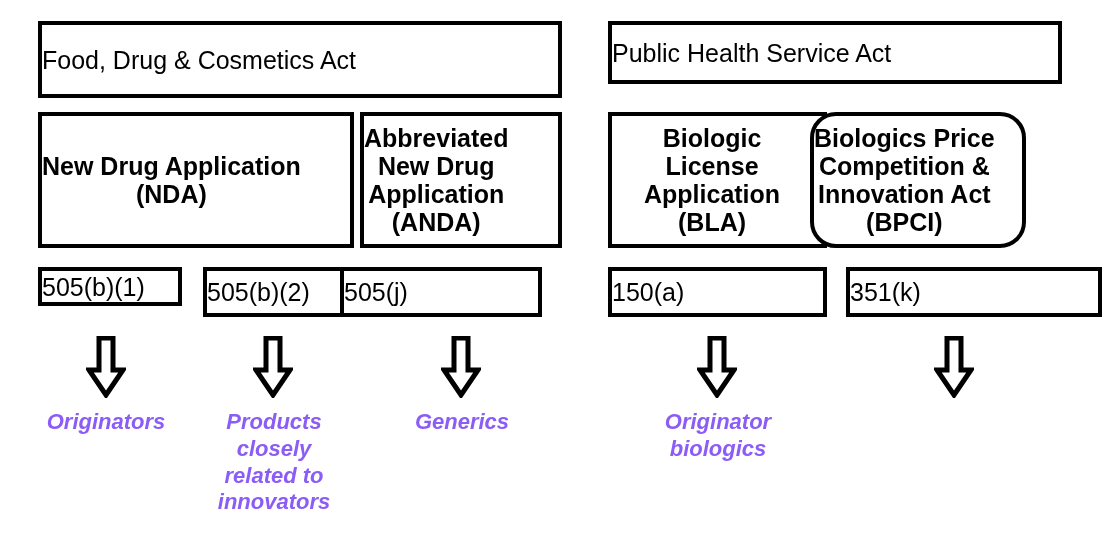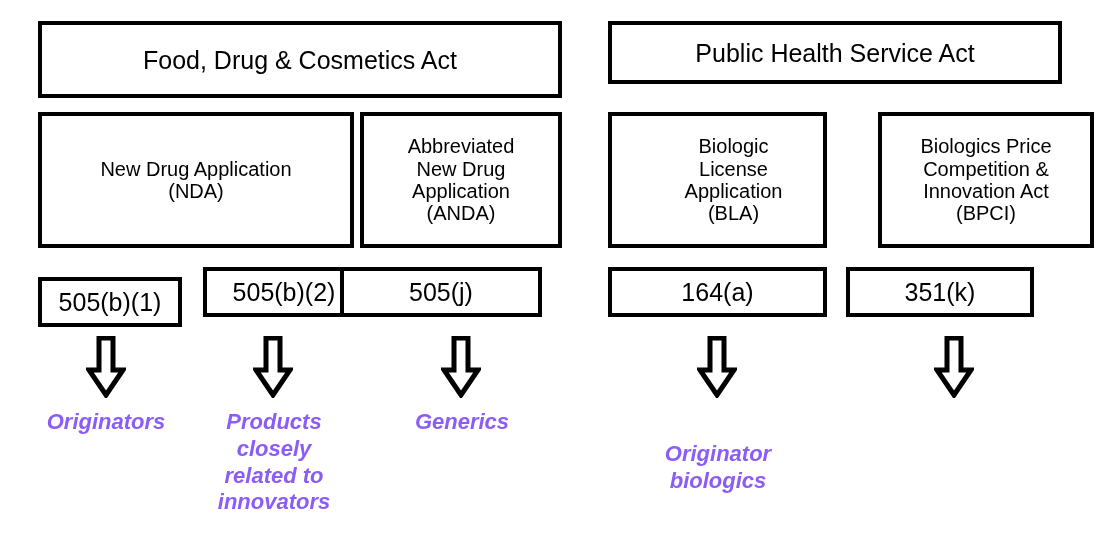--- a/index.html
+++ b/index.html
@@ -16,30 +16,31 @@
     color: #000000;
     overflow: hidden;
   }
   .box {
     position: absolute;
     box-sizing: border-box;
     border: 4px solid #000000;
     background: #ffffff;
     display: flex;
     align-items: center;
-    justify-content: center;
+    justify-content: flex-start;
     text-align: center;
     line-height: 1.12;
     color: #000000;
   }
   .box-act {
     font-size: 25px;
   }
   .box-app {
-    font-size: 20px;
+    font-size: 25px;
+    font-weight: bold;
   }
   .box-code {
     font-size: 25px;
   }
   .arrow {
     position: absolute;
   }
   .arrow svg {
     display: block;
   }
@@ -71,41 +72,41 @@
   </div>
 
   <div class="box box-app" style="left:360px; top:112px; width:202px; height:136px;">
     <span>Abbreviated<br>New Drug<br>Application<br>(ANDA)</span>
   </div>
 
   <div class="box box-app" style="left:608px; top:112px; width:219px; height:136px;padding-left:32px;">
     <span>Biologic<br>License<br>Application<br>(BLA)</span>
   </div>
 
-  <div class="box box-app" style="left:878px; top:112px; width:216px; height:136px;">
+  <div class="box box-app" style="left:810px; top:112px; width:216px; height:136px;border-radius:26px;">
     <span>Biologics Price<br>Competition &amp;<br>Innovation Act<br>(BPCI)</span>
   </div>
 
-  <div class="box box-code" style="left:38px; top:277px; width:144px; height:50px;">
+  <div class="box box-code" style="left:38px; top:267px; width:144px; height:39px;">
     <span>505(b)(1)</span>
   </div>
 
   <div class="box box-code" style="left:203px; top:267px; width:162px; height:50px;">
     <span>505(b)(2)</span>
   </div>
 
   <div class="box box-code" style="left:340px; top:267px; width:202px; height:50px;">
     <span>505(j)</span>
   </div>
 
   <div class="box box-code" style="left:608px; top:267px; width:219px; height:50px;">
-    <span>164(a)</span>
+    <span>150(a)</span>
   </div>
 
-  <div class="box box-code" style="left:846px; top:267px; width:188px; height:50px;">
+  <div class="box box-code" style="left:846px; top:267px; width:256px; height:50px;">
     <span>351(k)</span>
   </div>
 
   <div class="arrow" style="left:86px; top:336px;">
     <svg width="40" height="62" viewBox="0 0 40 62" aria-hidden="true">
       <path d="M13 2 L27 2 L27 34 L37 34 L20 59 L3 34 L13 34 Z" fill="#ffffff" stroke="#000000" stroke-width="5" stroke-linejoin="miter"></path>
     </svg>
   </div>
 
   <div class="arrow" style="left:253px; top:336px;">
@@ -131,16 +132,16 @@
       <path d="M13 2 L27 2 L27 34 L37 34 L20 59 L3 34 L13 34 Z" fill="#ffffff" stroke="#000000" stroke-width="5" stroke-linejoin="miter"></path>
     </svg>
   </div>
 
   <div class="outcome" style="left:16px; top:409px; width:180px;">Originators</div>
 
   <div class="outcome" style="left:193px; top:409px; width:162px;">Products<br>closely<br>related to<br>innovators</div>
 
   <div class="outcome" style="left:381px; top:409px; width:162px;">Generics</div>
 
-  <div class="outcome" style="left:637px; top:409px; width:162px;margin-top:32px;">Originator<br>biologics</div>
+  <div class="outcome" style="left:637px; top:409px; width:162px;">Originator<br>biologics</div>
 
 
 </div>
 
 </body></html>

